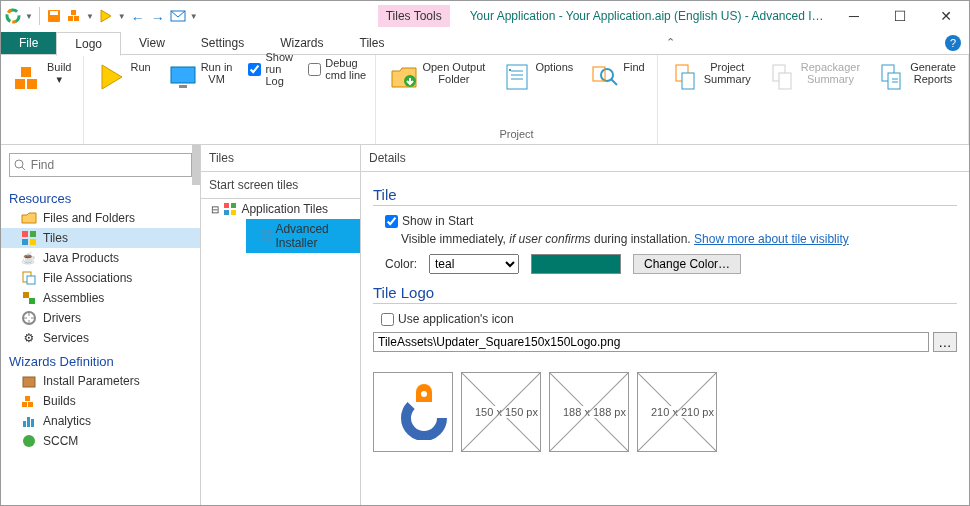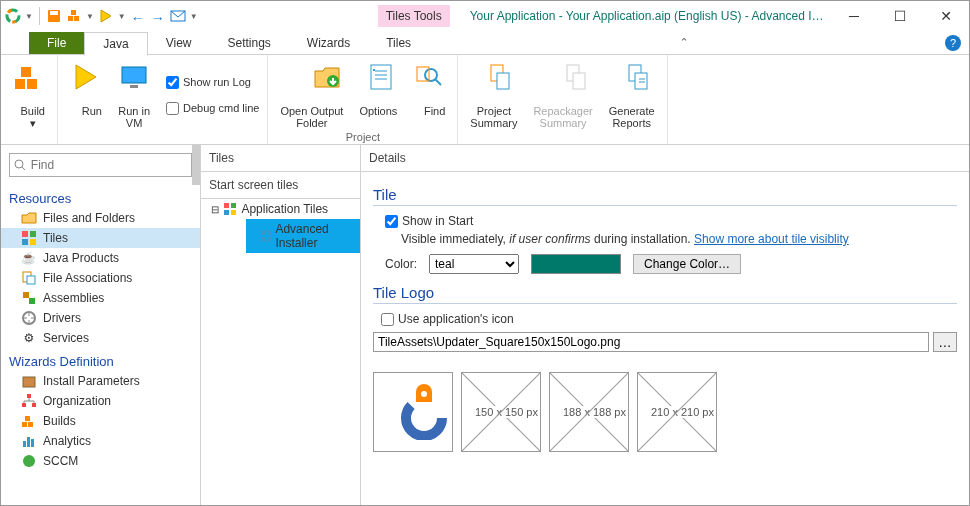--- a/index.html
+++ b/index.html
@@ -7,28 +7,28 @@
 .titlebar { height:30px; display:flex; align-items:center; background:#fff; }
 .qat { display:flex; align-items:center; gap:4px; padding-left:4px; }
 .qat .ico { width:16px; height:16px; display:flex; align-items:center; justify-content:center; }
 .qat .sep { width:1px; height:18px; background:#ccc; margin:0 2px; }
 .context-tab { background:#fbd3e8; padding:4px 8px; font-size:12px; margin-left:180px; }
 .title-text { margin-left:20px; font-size:12px; color:#0f766e; white-space:nowrap; overflow:hidden; text-overflow:ellipsis; flex:1; }
 .win-controls { display:flex; margin-left:auto; }
 .win-controls div { width:46px; height:30px; display:flex; align-items:center; justify-content:center; font-size:14px; }
 .tabs { display:flex; height:24px; align-items:center; border-bottom:1px solid #d0d0d0; }
 .tab { padding:4px 18px; font-size:12px; cursor:pointer; }
-.tab.file { background:#4d7c0f; color:#fff;margin-left:28px; }
+.tab.file { background:#0f766e; color:#fff; }
 .tab.active { border:1px solid #d0d0d0; border-bottom:1px solid #fff; position:relative; bottom:-1px; background:#fff; }
 .tab.context { position:relative; }
 .help-q { margin-left:auto; margin-right:8px; width:16px; height:16px; background:#1979ca; color:#fff; border-radius:50%; display:flex; align-items:center; justify-content:center; font-size:11px; }
 .ribbon-body { display:flex; height:90px; border-bottom:1px solid #d0d0d0; background:#fff; }
 .rgroup { display:flex; flex-direction:column; align-items:center; border-right:1px solid #e5e5e5; padding:4px 8px; justify-content:space-between; }
 .rgroup-row { display:flex; gap:8px; }
-.rbtn { display:flex; flex-direction:column; align-items:flex-end; gap:12px; cursor:pointer; padding:2px 4px; }
+.rbtn { display:flex; align-items:flex-start; gap:2px; cursor:pointer; padding:2px 4px; }
 .rbtn .bigicon { width:32px; height:32px; display:flex; align-items:center; justify-content:center; }
 .rbtn .lbl { font-size:11px; text-align:center; line-height:12px; }
 .rbtn.disabled { color:#aaa; }
 .checkrow { display:flex; align-items:center; gap:4px; font-size:11px; height:20px; }
 .rgroup-title { font-size:11px; color:#666; }
 .main { display:flex; flex:1; overflow:hidden; }
 .leftpanel { width:200px; border-right:1px solid #d0d0d0; display:flex; flex-direction:column; position:relative; }
 .leftpanel .scrollthumb { position:absolute; right:0; top:0; width:8px; height:40px; background:#ccc; }
 .findbox { margin:8px; border:1px solid #aaa; padding:4px; display:flex; align-items:center; gap:6px; }
 .findbox input { border:none; outline:none; width:100%; font-size:12px; color:#888; }
@@ -112,21 +112,21 @@
   <div class="title-text">Your Application - Your Application.aip (English US) - Advanced I…</div>
   <div class="win-controls">
     <div>─</div>
     <div>☐</div>
     <div>✕</div>
   </div>
 </div>
 
 <div class="tabs">
   <div class="tab file">File</div>
-  <div class="tab active">Java</div>
+  <div class="tab active">Logo</div>
   <div class="tab">View</div>
   <div class="tab">Settings</div>
   <div class="tab">Wizards</div>
   <div class="tab context">Tiles</div>
   <span style="margin-left:auto;margin-right:6px;font-size:11px;color:#666;cursor:pointer">⌃</span>
   <div class="help-q">?</div>
 </div>
 
 <div class="ribbon-body">
   <div class="rgroup">
@@ -156,21 +156,21 @@
       <div class="rbtn">
         <div class="bigicon">
             <svg width="32" height="32">
               <rect x="4" y="6" width="24" height="16" fill="#3af" stroke="#07a"></rect>
               <rect x="12" y="24" width="8" height="3" fill="#888"></rect>
             </svg>
           </div>
         <div class="lbl" style="white-space:pre">Run in
 VM</div>
       </div>
-      <div style="display:flex;flex-direction:column;justify-content:center;gap:6px;padding-left:4px">
+      <div style="display:flex;flex-direction:row;justify-content:center;gap:6px;padding-left:4px">
         <label class="checkrow">
             <input type="checkbox" checked="" style=""> 
             <span>Show run Log</span>
           </label>
         <label class="checkrow">
             <input type="checkbox" style=""> 
             <span>Debug cmd line</span>
           </label>
       </div>
     </div>
@@ -315,31 +315,20 @@
         <span>Services</span>
       </div>
     <div class="sidehead">Wizards Definition</div>
     <div class="sideitem">
         <span class="ico16">
           <svg width="16" height="16">
             <rect x="2" y="4" width="12" height="10" fill="#c84" stroke="#863"></rect>
           </svg>
         </span>
         <span>Install Parameters</span>
-      </div>
-    <div class="sideitem">
-        <span class="ico16">
-          <svg width="16" height="16">
-            <rect x="6" y="1" width="4" height="4" fill="#e44"></rect>
-            <rect x="1" y="10" width="4" height="4" fill="#e44"></rect>
-            <rect x="11" y="10" width="4" height="4" fill="#e44"></rect>
-            <path d="M8 5 v3 M3 10 v-2 h10 v2" stroke="#888" fill="none"></path>
-          </svg>
-        </span>
-        <span>Organization</span>
       </div>
     <div class="sideitem">
         <span class="ico16">
           <svg width="16" height="16">
             <rect x="1" y="9" width="5" height="5" fill="#f80"></rect>
             <rect x="7" y="9" width="5" height="5" fill="#f80"></rect>
             <rect x="4" y="3" width="5" height="5" fill="#f80"></rect>
           </svg>
         </span>
         <span>Builds</span>

